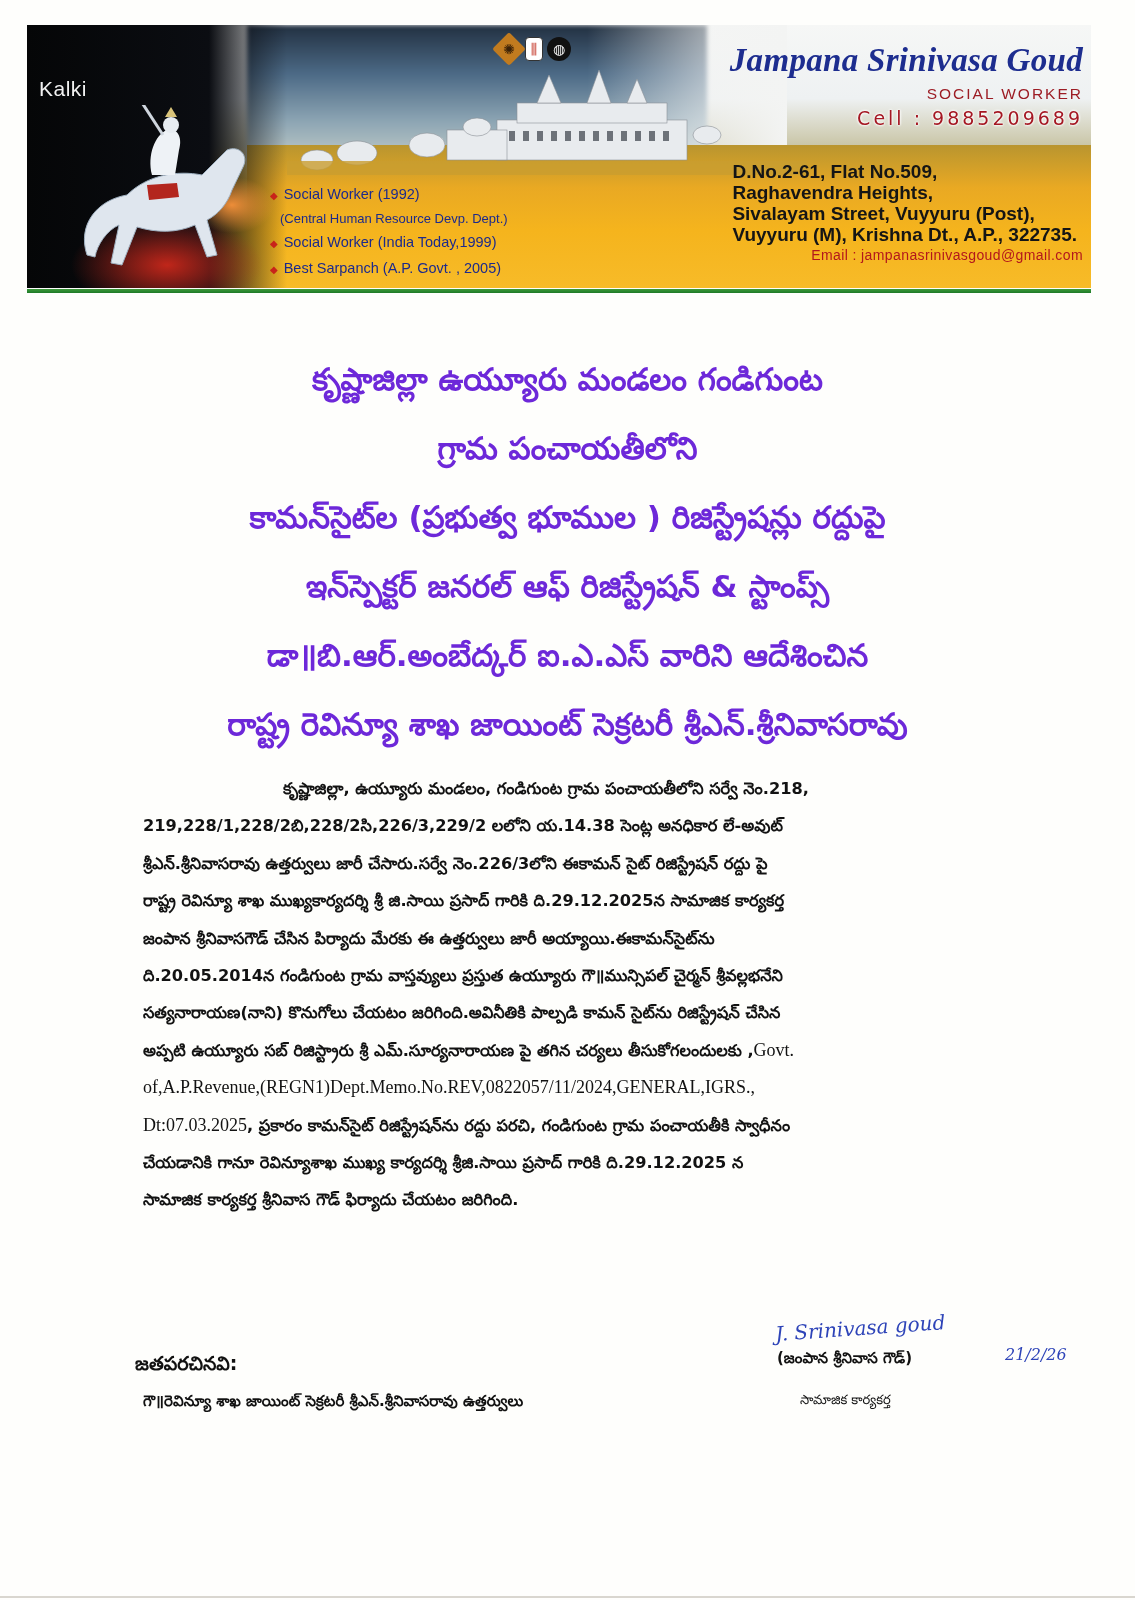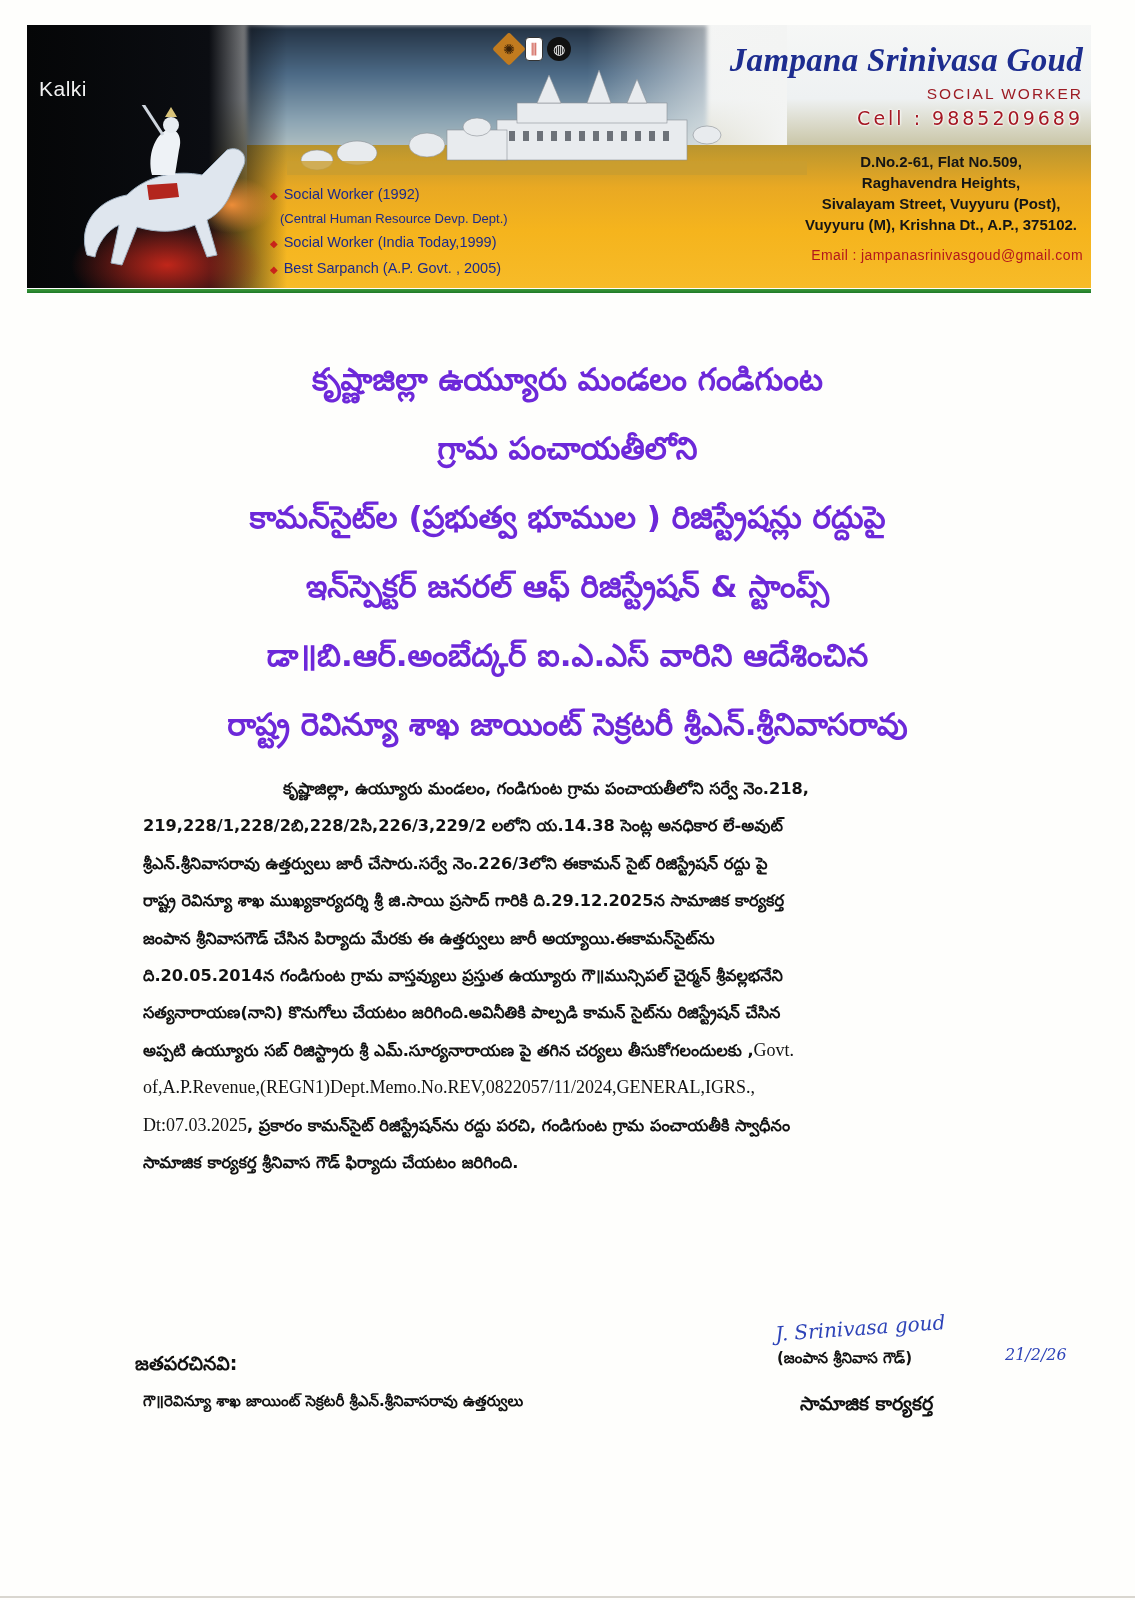--- a/index.html
+++ b/index.html
@@ -74,23 +74,23 @@
   }
   .person-title {
     font-family: "Liberation Sans", sans-serif; font-size: 15.5px; color: #9c1c24;
     letter-spacing: 2px; margin-top: 6px;
   }
   .cell {
     font-family: "DejaVu Sans", sans-serif; font-size: 19px; color: #a41722; letter-spacing: 3px;
     margin-top: 4px; text-shadow: 0 0 3px #fff, 0 0 3px #fff, 0 0 2px #fff;
   }
   .address {
-    position: absolute; right: 14px; top: 126px; text-align: center;
+    position: absolute; right: 14px; top: 136px; text-align: left;
     font-family: "Liberation Sans", sans-serif; font-weight: bold; color: #151515;
-    font-size: 15px; line-height: 21px;
+    font-size: 19px; line-height: 21px;
   }
   .email {
     position: absolute; right: 8px; top: 222px;
     font-family: "Liberation Sans", sans-serif; font-size: 14px; color: #b3171c; letter-spacing: .4px;
   }
   .green-rule {
     position: absolute; left: 27px; top: 289px; width: 1064px; height: 4px;
     background: linear-gradient(180deg, #3d9a3a, #1d7a28);
   }
 
@@ -123,21 +123,21 @@
     transform: rotate(-4deg);
   }
   .sign-date {
     position: absolute; left: 1005px; top: 1345px;
     font-family: "DejaVu Serif", serif; font-style: italic; color: #2e44b8; font-size: 16px;
   }
   .signer-name {
     position: absolute; left: 777px; top: 1349px; font-size: 15px; font-weight: 600; white-space: nowrap;
   }
   .signer-role {
-    position: absolute; left: 800px; top: 1392px; font-size: 19px; font-weight: 700;
+    position: absolute; left: 800px; top: 1392px; font-size: 13px; font-weight: 400;
   }
   .scan-edge {
     position: absolute; left: 0; top: 1596px; width: 1135px; height: 2px; background: #d9d6cf;
   }
 </style>
 </head>
 <body>
 
 <header class="banner">
   <div class="banner-bg-right"></div>
@@ -213,21 +213,21 @@
   <div class="name-block">
     <div class="person-name">Jampana Srinivasa Goud</div>
     <div class="person-title">SOCIAL WORKER</div>
     <div class="cell">Cell : 9885209689</div>
   </div>
 
   <div class="address">
     <div>D.No.2-61, Flat No.509,</div>
     <div>Raghavendra Heights,</div>
     <div>Sivalayam Street, Vuyyuru (Post),</div>
-    <div>Vuyyuru (M), Krishna Dt., A.P., 375102.</div>
+    <div>Vuyyuru (M), Krishna Dt., A.P., 322735.</div>
   </div>
   <div class="email">Email : jampanasrinivasgoud@gmail.com</div>
 </header>
 <div class="green-rule"></div>
 
 <section class="heading">
   <div class="heading-line">కృష్ణాజిల్లా ఉయ్యూరు మండలం గండిగుంట</div>
   <div class="heading-line">గ్రామ పంచాయతీలోని</div>
   <div class="heading-line">కామన్‌సైట్‌ల (ప్రభుత్వ భూముల ) రిజిస్ట్రేషన్లు రద్దుపై</div>
   <div class="heading-line">ఇన్‌స్పెక్టర్ జనరల్ ఆఫ్ రిజిస్ట్రేషన్ &amp; స్టాంప్స్</div>
@@ -245,20 +245,21 @@
   <div class="body-line">సత్యనారాయణ(నాని) కొనుగోలు చేయటం జరిగింది.అవినీతికి పాల్పడి కామన్ సైట్‌ను రిజిస్ట్రేషన్ చేసిన</div>
   <div class="body-line">
     <span>అప్పటి ఉయ్యూరు సబ్ రిజిస్ట్రారు శ్రీ ఎమ్.సూర్యనారాయణ పై తగిన చర్యలు తీసుకోగలందులకు ,</span><span class="latin">Govt.</span>
   </div>
   <div class="body-line">
     <span class="latin">of,A.P.Revenue,(REGN1)Dept.Memo.No.REV,0822057/11/2024,GENERAL,IGRS.,</span>
   </div>
   <div class="body-line">
     <span class="latin">Dt:07.03.2025</span><span>, ప్రకారం కామన్‌సైట్ రిజిస్ట్రేషన్‌ను రద్దు పరచి, గండిగుంట గ్రామ పంచాయతీకి స్వాధీనం</span>
   </div>
+  <div class="body-line">చేయడానికి గానూ రెవిన్యూశాఖ ముఖ్య కార్యదర్శి శ్రీజి.సాయి ప్రసాద్ గారికి ది.29.12.2025 న</div>
   <div class="body-line">సామాజిక కార్యకర్త శ్రీనివాస గౌడ్ ఫిర్యాదు చేయటం జరిగింది.</div>
 </section>
 
 <div class="enclosure-label">జతపరచినవి:</div>
 <div class="enclosure-item">గౌ॥రెవిన్యూ శాఖ జాయింట్ సెక్రటరీ శ్రీఎన్.శ్రీనివాసరావు ఉత్తర్వులు</div>
 
 <div class="signature">J. Srinivasa goud</div>
 <div class="sign-date">21/2/26</div>
 <div class="signer-name">(జంపాన శ్రీనివాస గౌడ్)</div>
 <div class="signer-role">సామాజిక కార్యకర్త</div>

